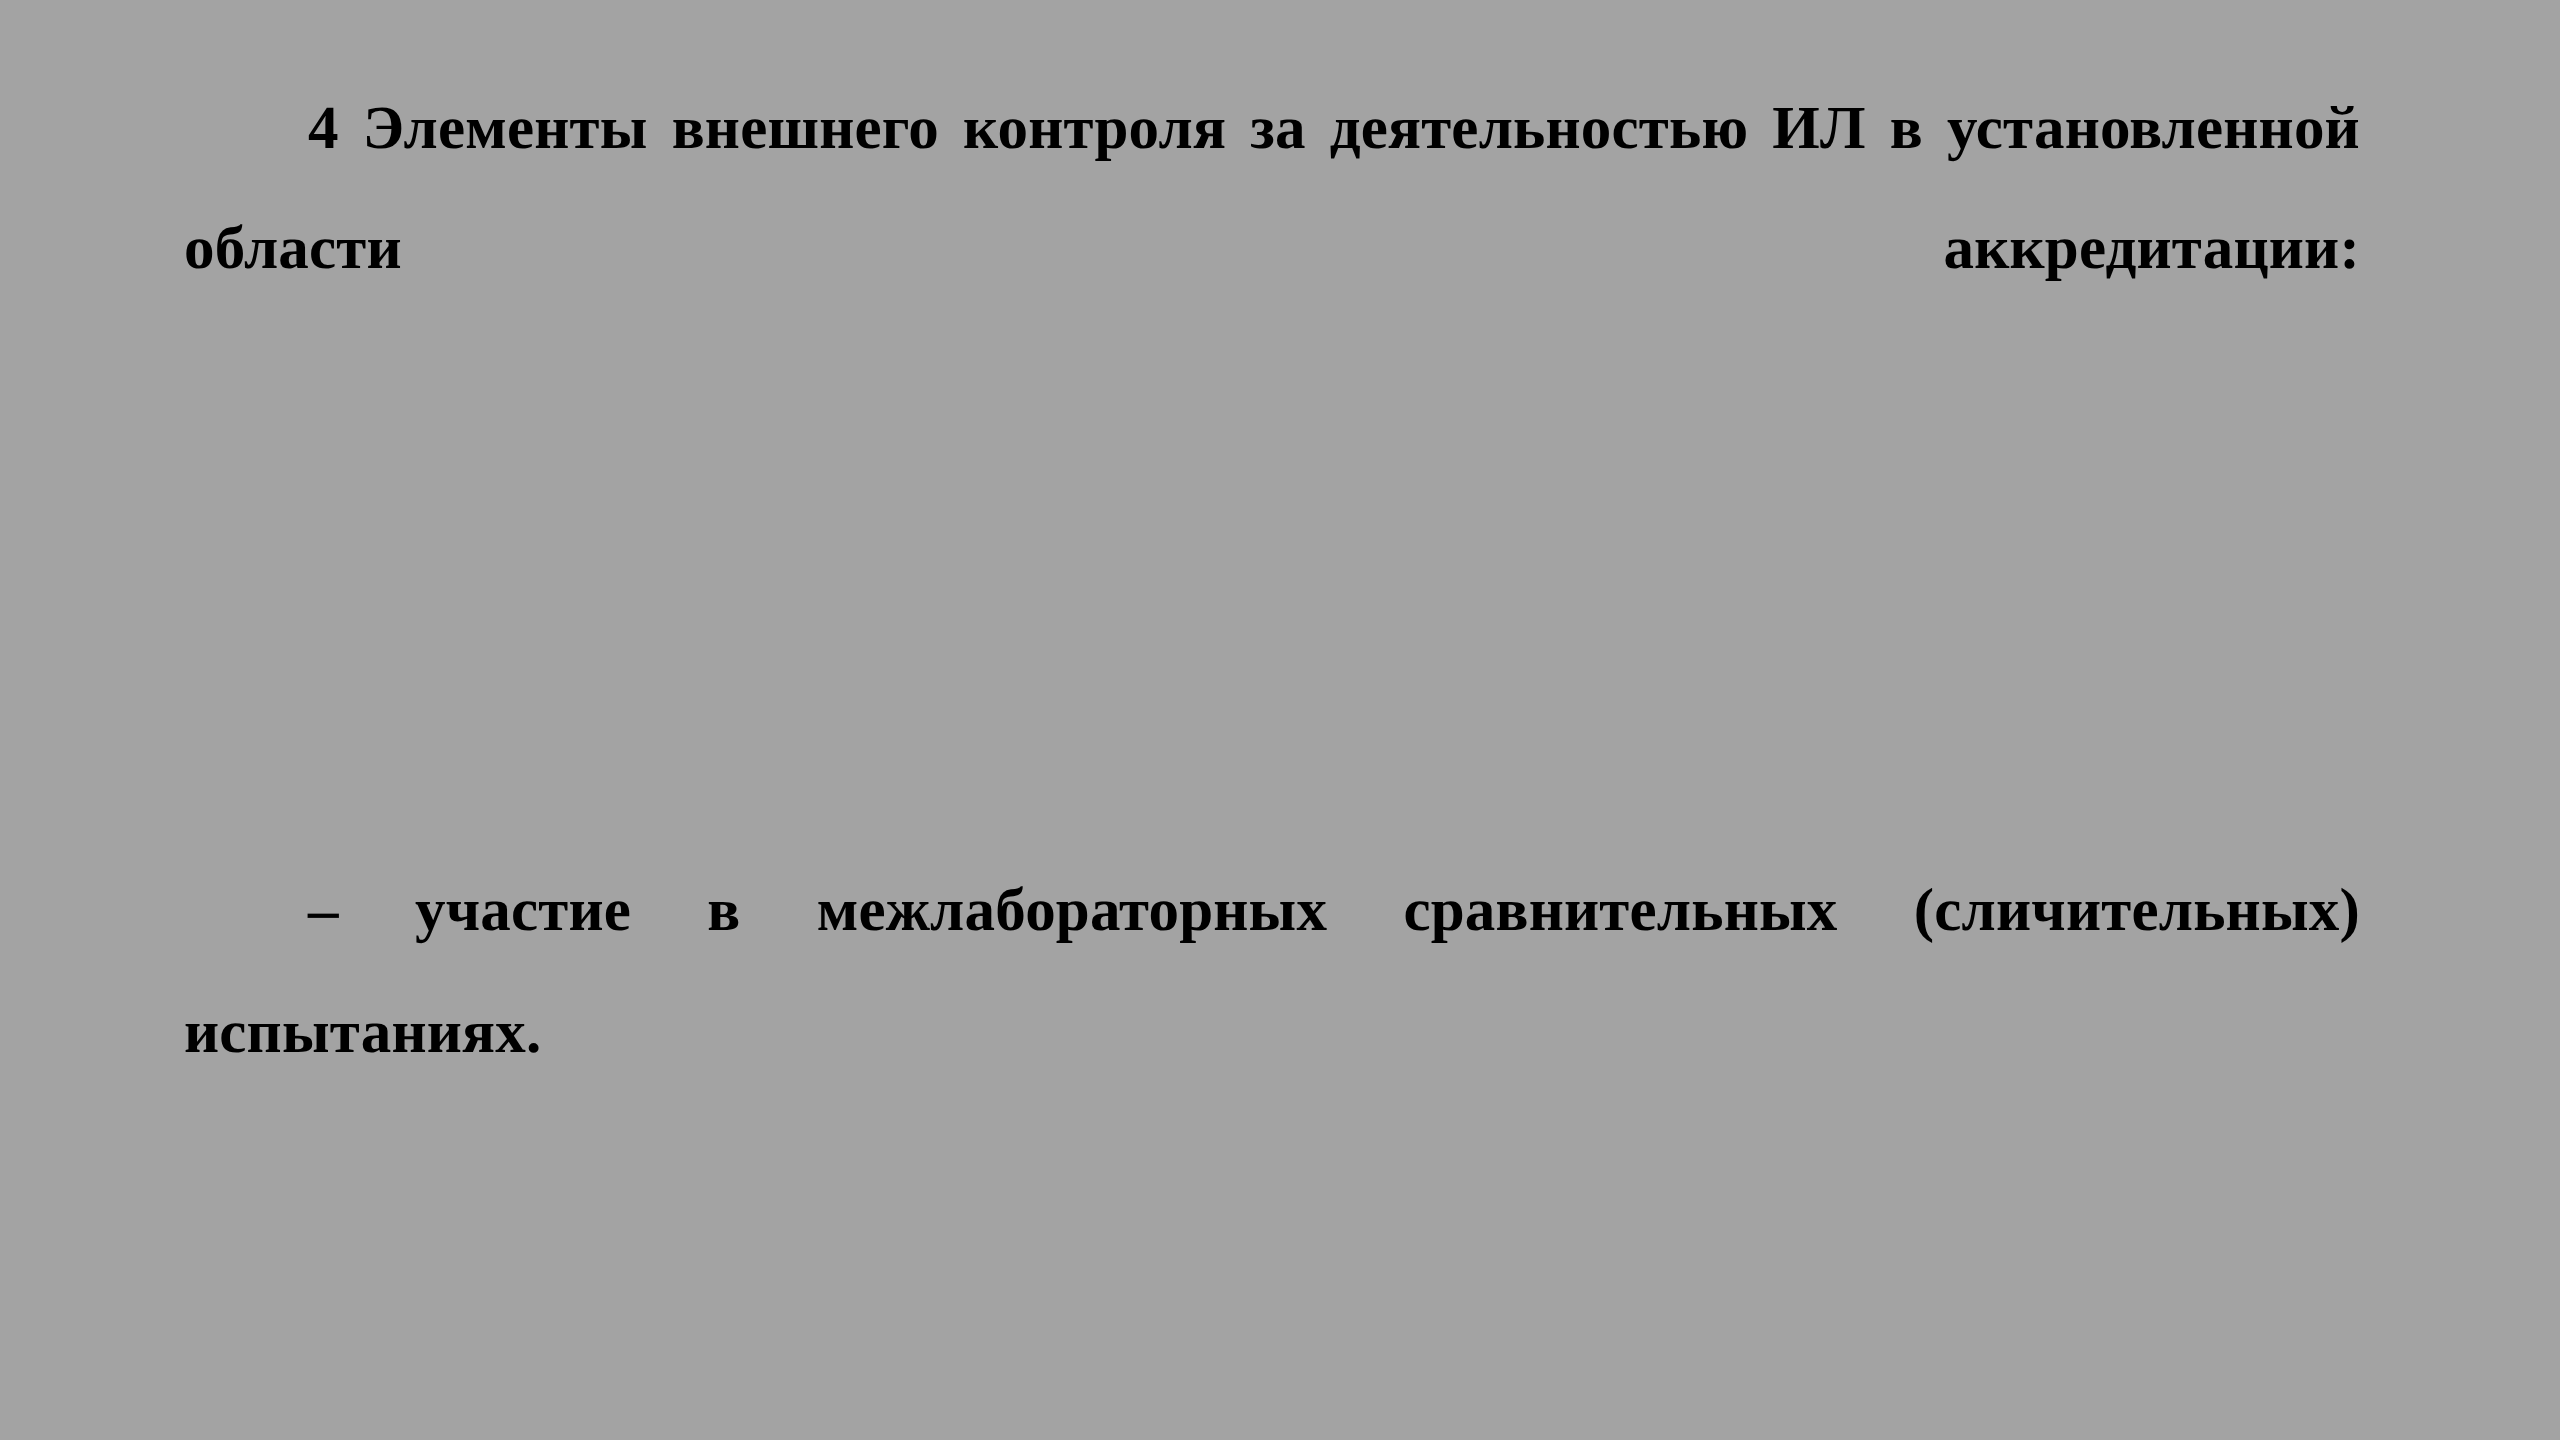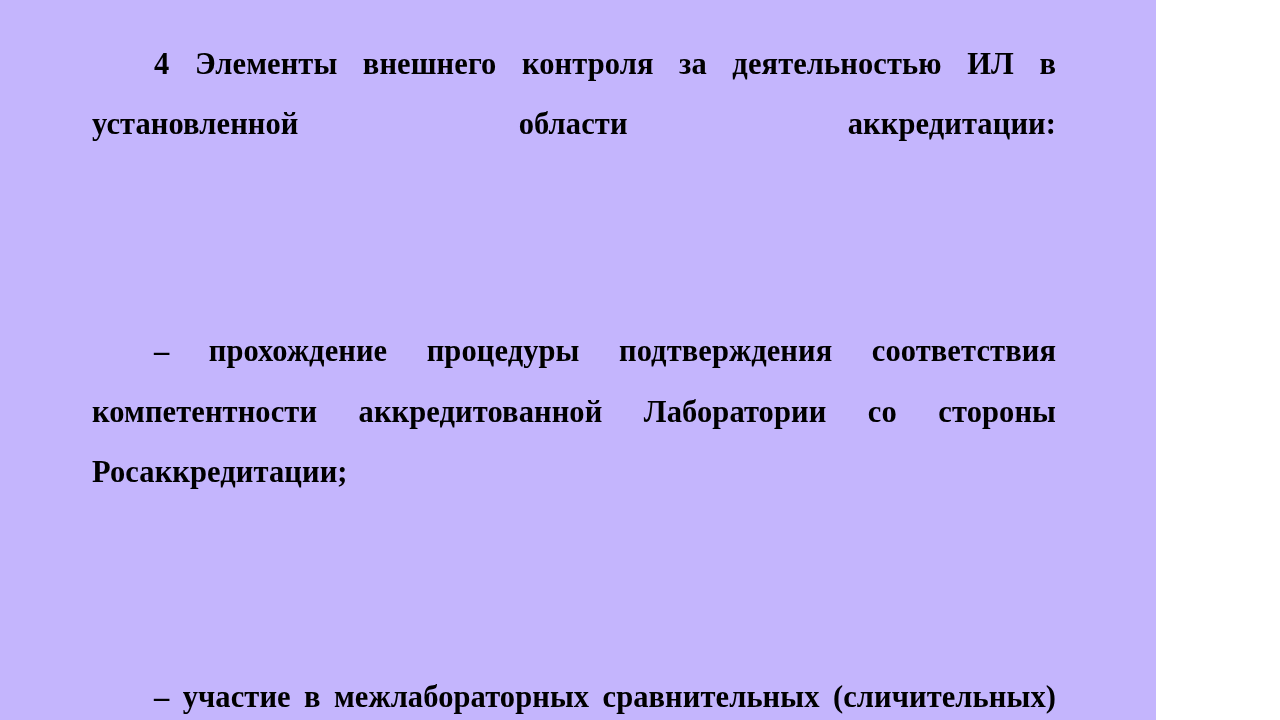--- a/index.html
+++ b/index.html
@@ -9,24 +9,24 @@
   }
   body {
     width: 1280px;
     height: 720px;
     overflow: hidden;
     font-family: "Liberation Serif", "DejaVu Serif", serif;
     color: #000000;
   }
   .slide {
     box-sizing: border-box;
-    width: 1156px;
+    width: 1280px;
     height: 720px;
     padding: 34px 100px 0 92px;
-    background: #c4b5fd;
+    background: #a3a3a3;
   }
   .para {
     font-size: 30.5px;
     font-weight: bold;
     line-height: 1.98;
     text-align: justify;
     text-justify: inter-word;
     margin: 0;
     letter-spacing: 0.1px;
   }
@@ -48,19 +48,18 @@
 </style>
 </head>
 <body>
 
 <div class="slide">
 
   <p class="para indent">4 Элементы внешнего контроля за деятельностью ИЛ в установленной области аккредитации:</p>
 
   <div class="gap-lg"></div>
 
-  <p class="para indent">– прохождение процедуры подтверждения соответствия компетентности аккредитованной Лаборатории со стороны Росаккредитации;</p>
 
   <div class="gap-md"></div>
 
   <p class="para indent">– участие в межлабораторных сравнительных (сличительных) испытаниях.</p>
 
 </div>
 
 </body></html>

